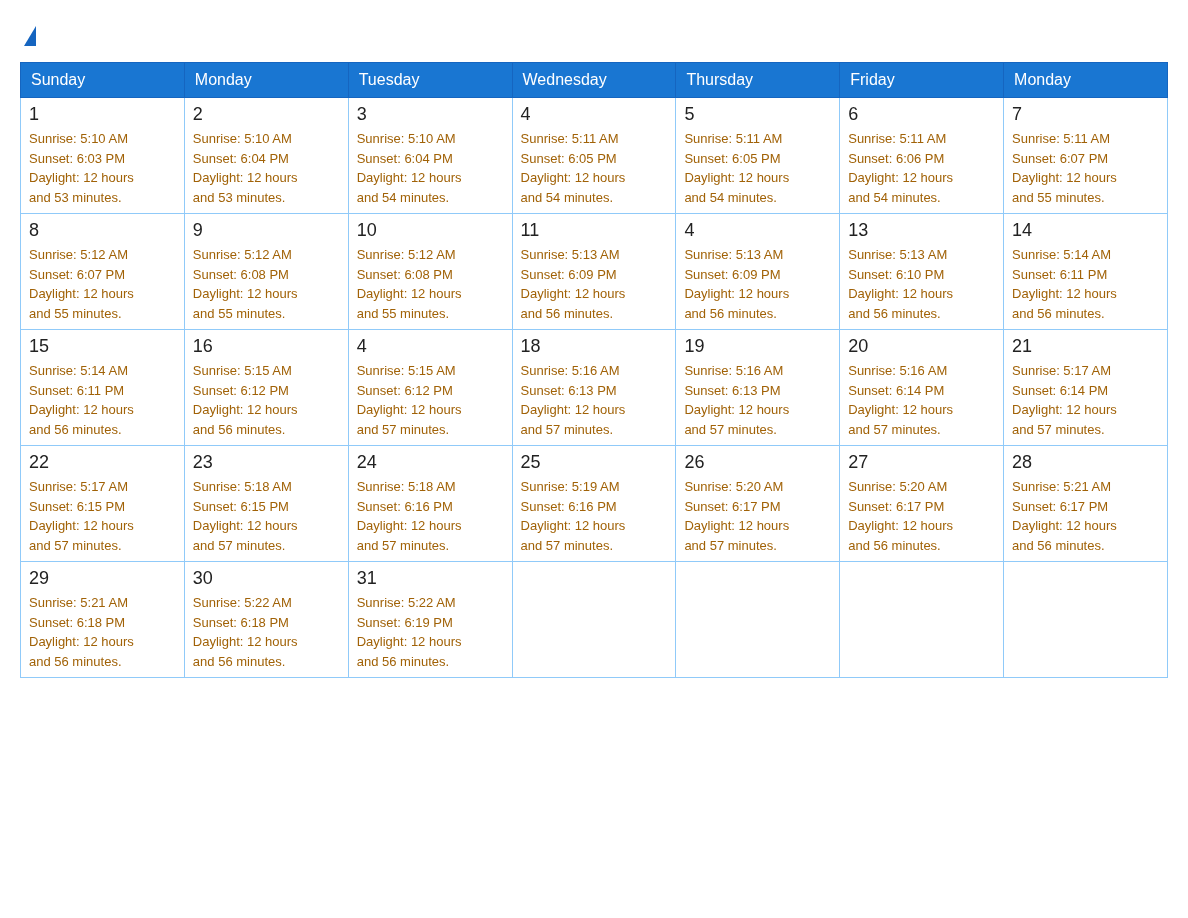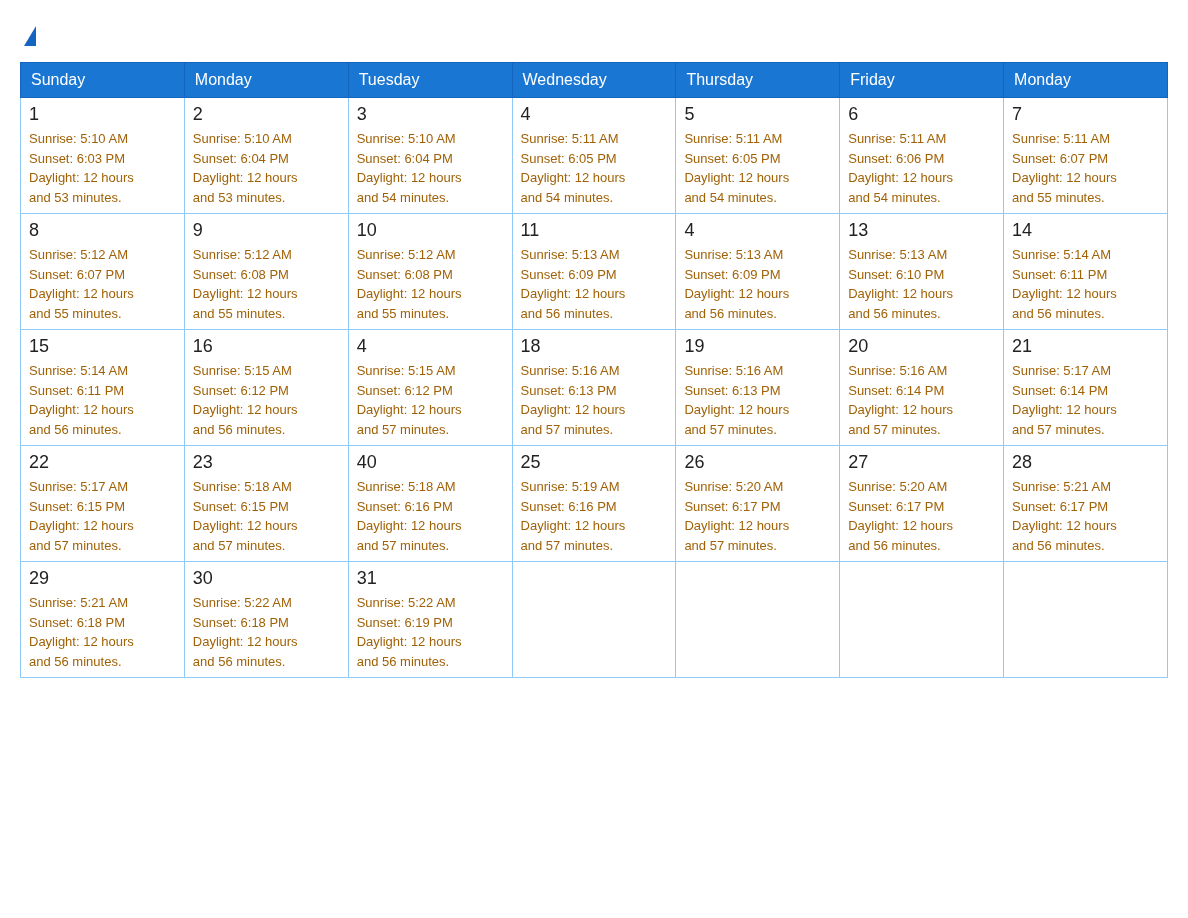--- a/index.html
+++ b/index.html
@@ -338,21 +338,21 @@
         <td>
           <span class="day-number">23</span>
           <div class="day-info">
             Sunrise: 5:18 AM<br>
             Sunset: 6:15 PM<br>
             Daylight: 12 hours<br>
             and 57 minutes.
           </div>
         </td>
         <td>
-          <span class="day-number">40</span>
+          <span class="day-number">24</span>
           <div class="day-info">
             Sunrise: 5:18 AM<br>
             Sunset: 6:16 PM<br>
             Daylight: 12 hours<br>
             and 57 minutes.
           </div>
         </td>
         <td>
           <span class="day-number">25</span>
           <div class="day-info">

